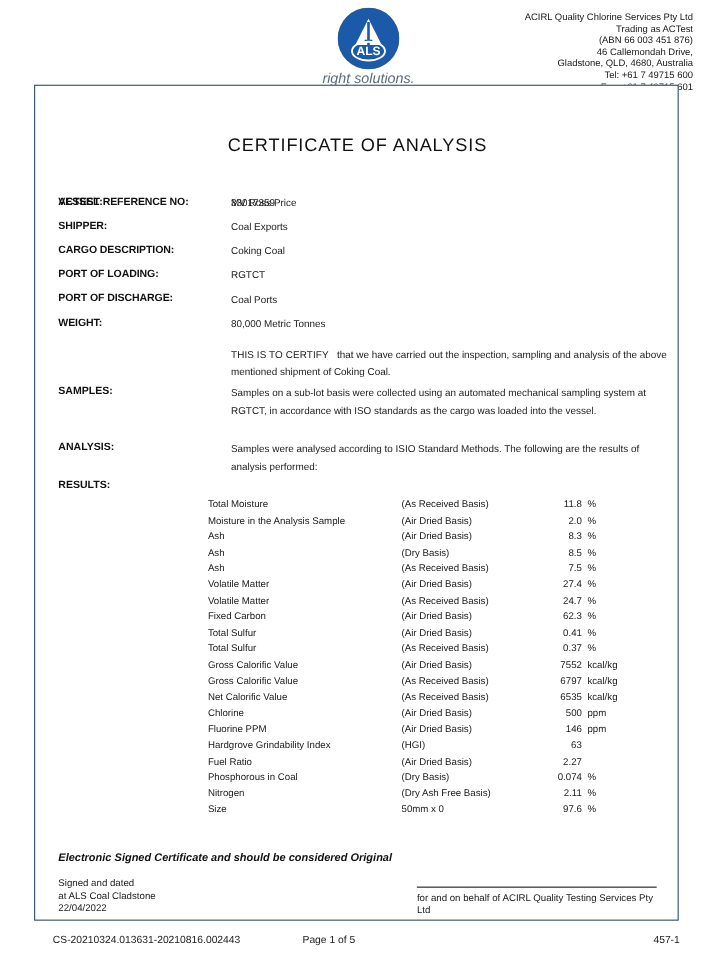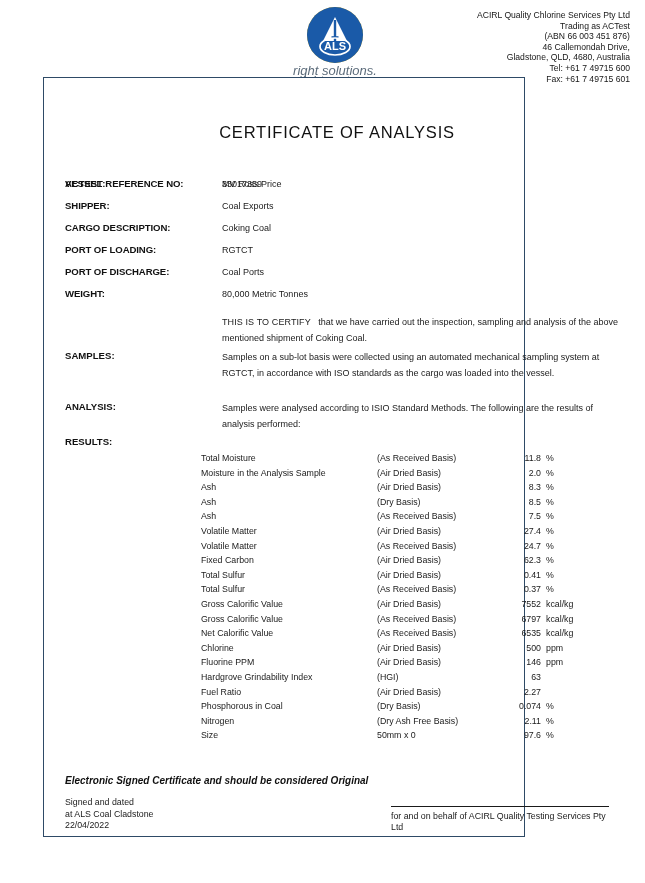--- a/index.html
+++ b/index.html
@@ -59,22 +59,22 @@
     right: 15px; top: 10px;
     text-align: right;
     font-size: 8.6px;
     line-height: 10.6px;
     color: #161616;
   }
 
   
   #frame {
     position: absolute;
-    left: 43px; top: 77px;
-    width: 482px;
+    left: 31px; top: 77px;
+    width: 586px;
     height: 760px;
     border: 1.2px solid #2e4a66;
     box-sizing: border-box;
     background: #fff;
   }
 
   #doc-title {
     position: absolute;
     left: 0; top: 45px;
     width: 586px;
@@ -450,14 +450,19 @@
     <div id="signed-block">
       <div>Signed and dated</div>
       <div>at ALS Coal Cladstone</div>
       <div>22/04/2022</div>
     </div>
 
     <div id="sig-line"></div>
     <div id="sig-behalf">for and on behalf of ACIRL Quality Testing Services Pty Ltd</div>
   </div>
 
+  <div id="footer">
+    <span id="footer-ref">CS-20210324.013631-20210816.002443</span>
+    <span id="footer-page">Page  1 of 5</span>
+    <span id="footer-code">457-1</span>
+  </div>
 
 </div>
 
 </body></html>

